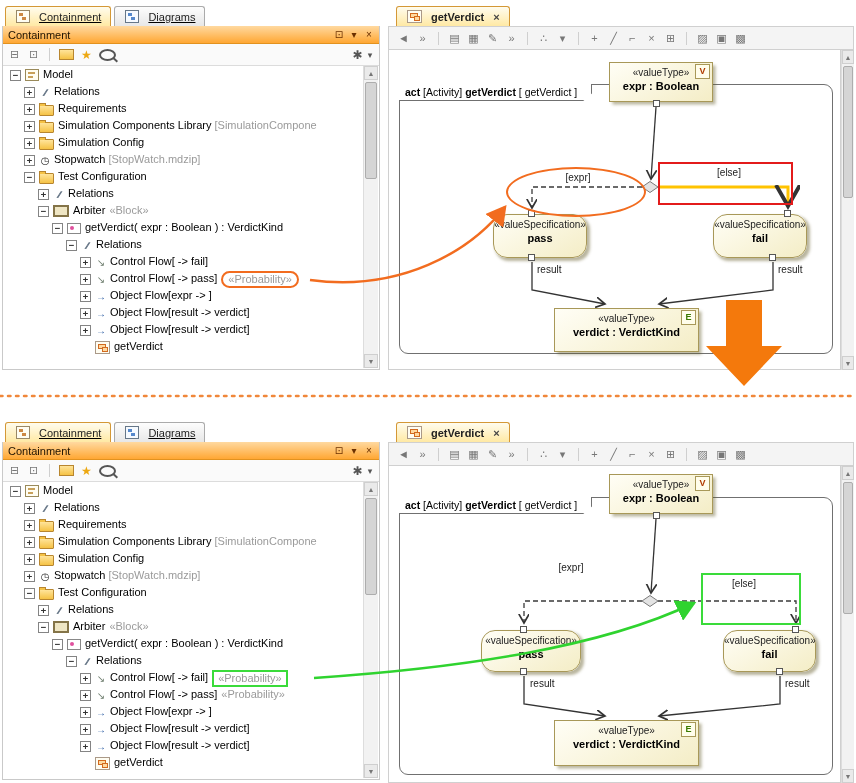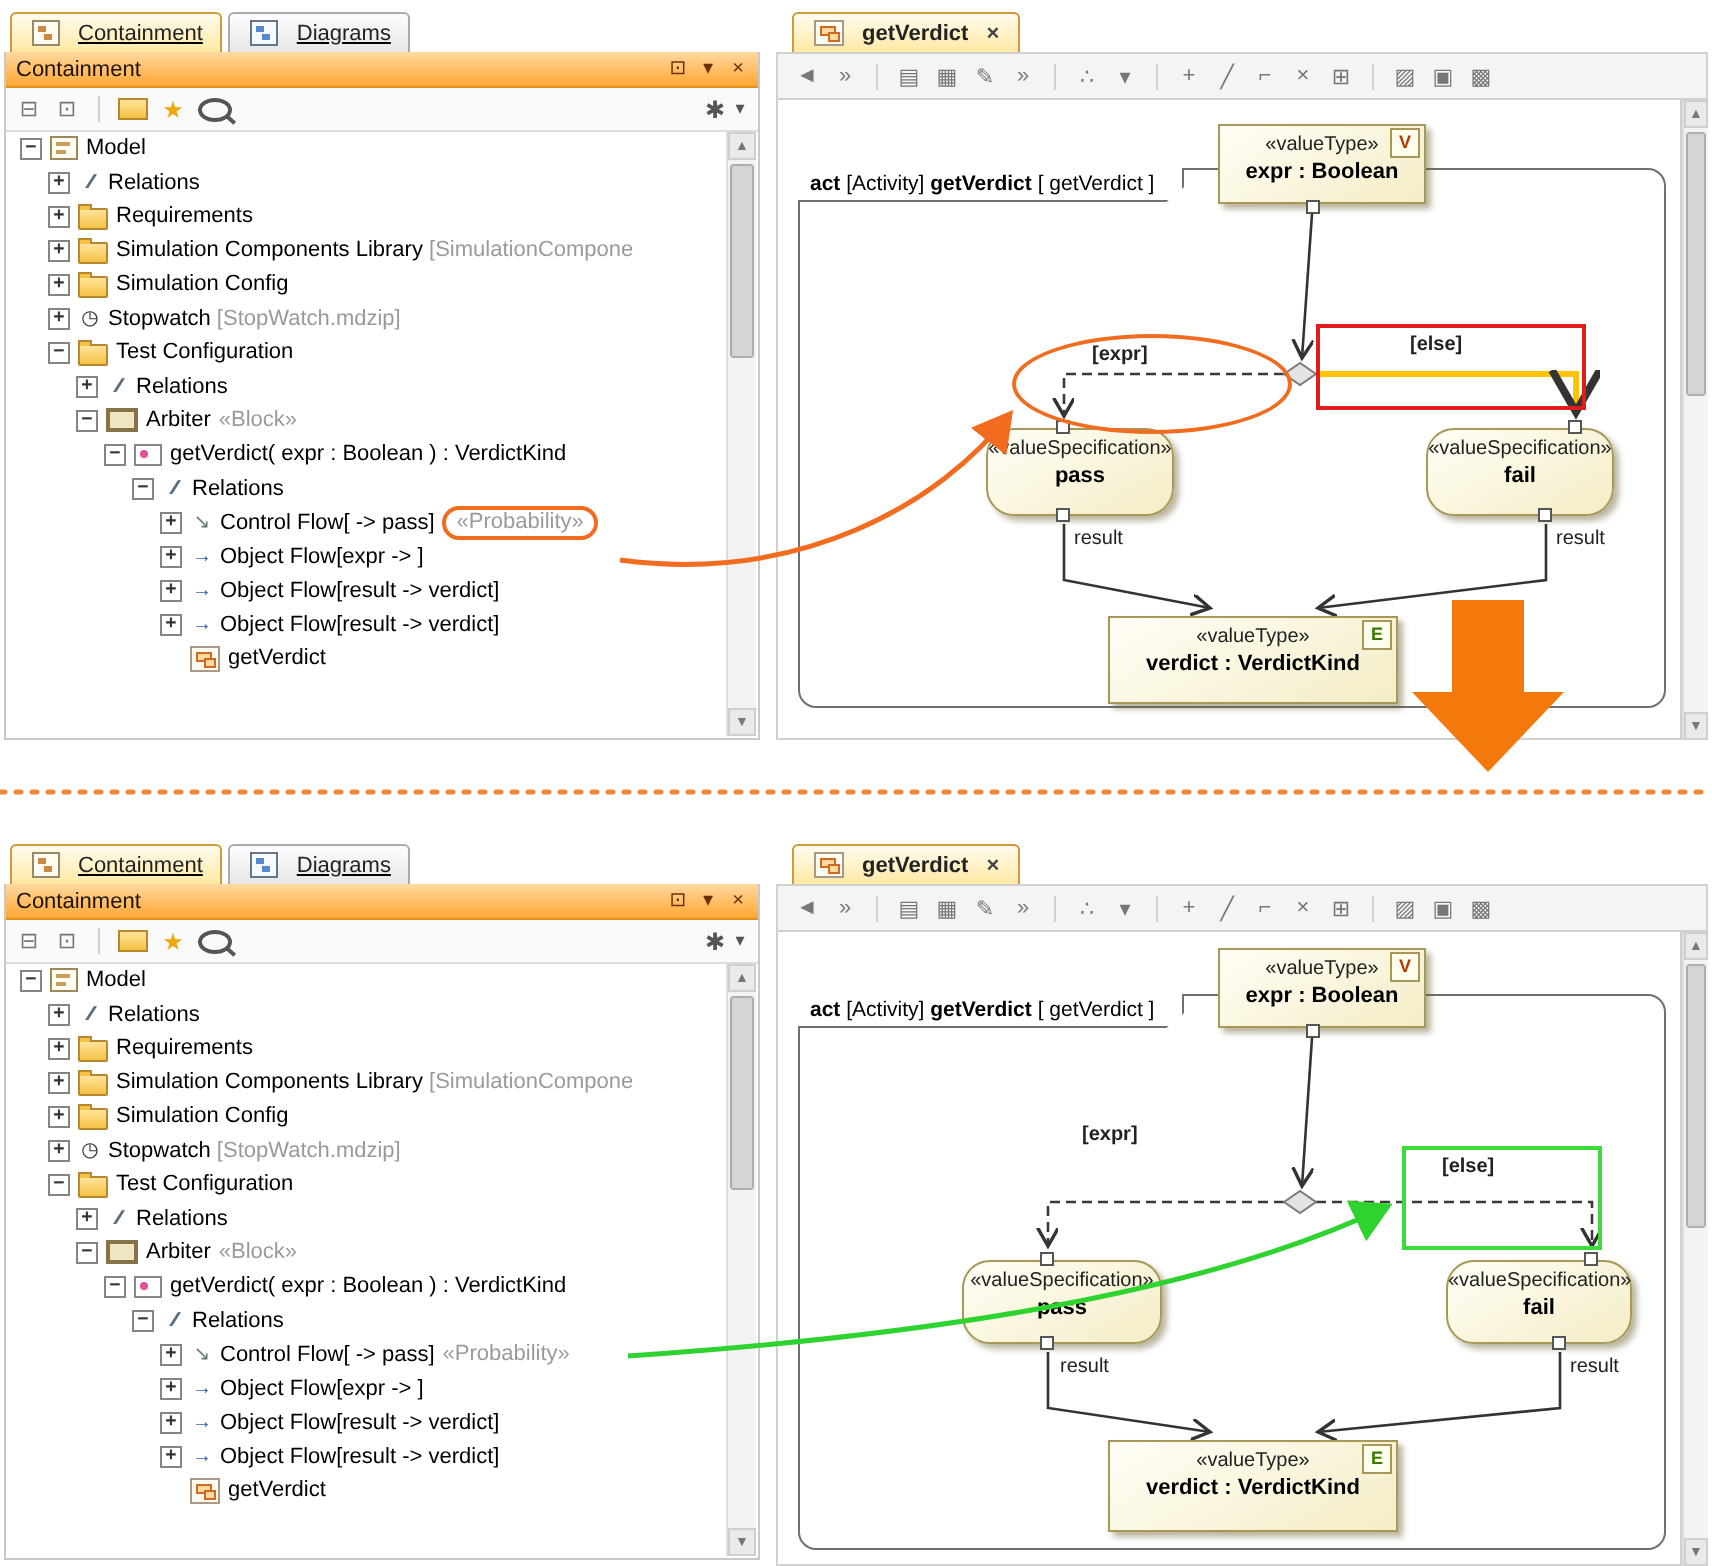--- a/index.html
+++ b/index.html
@@ -95,21 +95,21 @@
                clip-path:polygon(0 0,100% 0,100% 55%,calc(100% - 9px) 100%,0 100%);}
   .wires{position:absolute;left:0;top:0;z-index:3;}
   .node{position:absolute;background:linear-gradient(150deg,#FFFEF6 0%,#F4EDC6 100%);border:1px solid #A89858;
         box-shadow:2.5px 2.5px 3px rgba(100,90,40,.45);text-align:center;box-sizing:border-box;padding-top:3px;z-index:4;}
   .node.round{border-radius:14px;}
   .stereo{font-size:10px;color:#222;line-height:13px;}
   .nname{font-weight:bold;font-size:11px;line-height:15px;}
   .badge{position:absolute;top:1px;right:2px;width:13px;height:13px;border:1px solid #A89858;background:#FFFDEB;
          font-weight:bold;font-size:9px;line-height:13px;text-align:center;z-index:5;}
   .badge.v{color:#B03A00;} .badge.e{color:#3A7A00;}
-  .guard{position:absolute;font-size:10px;color:#222;z-index:4;font-weight:bold;}
+  .guard{position:absolute;font-size:10px;color:#222;text-align:center;z-index:4;}
   .pin{position:absolute;width:7px;height:7px;background:#fff;border:1px solid #555;box-sizing:border-box;z-index:5;}
   .pinlabel{position:absolute;font-size:10px;color:#222;z-index:4;}
   .hl-ellipse{position:absolute;border:2px solid #F26C1F;border-radius:50%;z-index:6;}
   .hl-red{position:absolute;border:2px solid #E31B1B;z-index:6;}
   .hl-green{position:absolute;border:2px solid #3ADB3A;z-index:6;}
 
   #overlay{position:absolute;left:0;top:0;z-index:60;pointer-events:none;}
 </style>
 </head>
 <body>
@@ -155,20 +155,21 @@
           <div class="trow" data-name="tree-item" style="padding-left: 20px;"><span class="exp" data-name="expander-icon">+</span><span class="ti tig ti-relations" data-name="relations-icon">∕∕</span><span class="lbl" data-name="tree-item-label">Relations</span></div>
           <div class="trow" data-name="tree-item" style="padding-left: 20px;"><span class="exp" data-name="expander-icon">+</span><span class="ti ti-folder" data-name="folder-icon"></span><span class="lbl" data-name="tree-item-label">Requirements</span></div>
           <div class="trow" data-name="tree-item" style="padding-left: 20px;"><span class="exp" data-name="expander-icon">+</span><span class="ti ti-folder" data-name="folder-icon"></span><span class="lbl" data-name="tree-item-label">Simulation Components Library</span><span class="sfx" data-name="tree-item-suffix"> [SimulationCompone</span></div>
           <div class="trow" data-name="tree-item" style="padding-left: 20px;"><span class="exp" data-name="expander-icon">+</span><span class="ti ti-folder" data-name="folder-icon"></span><span class="lbl" data-name="tree-item-label">Simulation Config</span></div>
           <div class="trow" data-name="tree-item" style="padding-left: 20px;"><span class="exp" data-name="expander-icon">+</span><span class="ti tig ti-stopwatch" data-name="stopwatch-icon">◷</span><span class="lbl" data-name="tree-item-label">Stopwatch</span><span class="sfx" data-name="tree-item-suffix"> [StopWatch.mdzip]</span></div>
           <div class="trow" data-name="tree-item" style="padding-left: 20px;"><span class="exp" data-name="expander-icon">−</span><span class="ti ti-folder" data-name="folder-icon"></span><span class="lbl" data-name="tree-item-label">Test Configuration</span></div>
           <div class="trow" data-name="tree-item" style="padding-left: 34px;"><span class="exp" data-name="expander-icon">+</span><span class="ti tig ti-relations" data-name="relations-icon">∕∕</span><span class="lbl" data-name="tree-item-label">Relations</span></div>
           <div class="trow" data-name="tree-item" style="padding-left: 34px;"><span class="exp" data-name="expander-icon">−</span><span class="ti ti-block" data-name="block-icon"></span><span class="lbl" data-name="tree-item-label">Arbiter</span><span class="bdg b-gray" data-name="stereotype-badge">«Block»</span></div>
           <div class="trow" data-name="tree-item" style="padding-left: 48px;"><span class="exp" data-name="expander-icon">−</span><span class="ti ti-operation" data-name="operation-icon"></span><span class="lbl" data-name="tree-item-label">getVerdict( expr : Boolean ) : VerdictKind</span></div>
           <div class="trow" data-name="tree-item" style="padding-left: 62px;"><span class="exp" data-name="expander-icon">−</span><span class="ti tig ti-relations" data-name="relations-icon">∕∕</span><span class="lbl" data-name="tree-item-label">Relations</span></div>
+          <div class="trow" data-name="tree-item" style="padding-left: 76px;"><span class="exp" data-name="expander-icon">+</span><span class="ti tig ti-controlflow" data-name="controlflow-icon">↘</span><span class="lbl" data-name="tree-item-label">Control Flow[ -&gt; fail]</span></div>
           <div class="trow" data-name="tree-item" style="padding-left: 76px;"><span class="exp" data-name="expander-icon">+</span><span class="ti tig ti-controlflow" data-name="controlflow-icon">↘</span><span class="lbl" data-name="tree-item-label">Control Flow[ -&gt; pass]</span><span class="bdg b-orange-ellipse" data-name="stereotype-badge-highlighted">«Probability»</span></div>
           <div class="trow" data-name="tree-item" style="padding-left: 76px;"><span class="exp" data-name="expander-icon">+</span><span class="ti tig ti-objectflow" data-name="objectflow-icon">→</span><span class="lbl" data-name="tree-item-label">Object Flow[expr -&gt; ]</span></div>
           <div class="trow" data-name="tree-item" style="padding-left: 76px;"><span class="exp" data-name="expander-icon">+</span><span class="ti tig ti-objectflow" data-name="objectflow-icon">→</span><span class="lbl" data-name="tree-item-label">Object Flow[result -&gt; verdict]</span></div>
           <div class="trow" data-name="tree-item" style="padding-left: 76px;"><span class="exp" data-name="expander-icon">+</span><span class="ti tig ti-objectflow" data-name="objectflow-icon">→</span><span class="lbl" data-name="tree-item-label">Object Flow[result -&gt; verdict]</span></div>
           <div class="trow" data-name="tree-item" style="padding-left: 76px;"><span class="exp none" data-name="expander-spacer"></span><span class="ti ti-diagram" data-name="diagram-icon"></span><span class="lbl" data-name="tree-item-label">getVerdict</span></div>
         </div>
       <div class="vscroll" style="top:40px;right:1px;bottom:1px;" data-name="tree-scrollbar">
         <div class="sb-btn" data-name="scroll-up-icon">▲</div>
         <div class="sb-track" data-name="scrollbar-track">
             <div class="sb-thumb" data-name="scrollbar-thumb"></div>
@@ -314,20 +315,21 @@
           <div class="trow" data-name="tree-item" style="padding-left: 20px;"><span class="exp" data-name="expander-icon">+</span><span class="ti tig ti-relations" data-name="relations-icon">∕∕</span><span class="lbl" data-name="tree-item-label">Relations</span></div>
           <div class="trow" data-name="tree-item" style="padding-left: 20px;"><span class="exp" data-name="expander-icon">+</span><span class="ti ti-folder" data-name="folder-icon"></span><span class="lbl" data-name="tree-item-label">Requirements</span></div>
           <div class="trow" data-name="tree-item" style="padding-left: 20px;"><span class="exp" data-name="expander-icon">+</span><span class="ti ti-folder" data-name="folder-icon"></span><span class="lbl" data-name="tree-item-label">Simulation Components Library</span><span class="sfx" data-name="tree-item-suffix"> [SimulationCompone</span></div>
           <div class="trow" data-name="tree-item" style="padding-left: 20px;"><span class="exp" data-name="expander-icon">+</span><span class="ti ti-folder" data-name="folder-icon"></span><span class="lbl" data-name="tree-item-label">Simulation Config</span></div>
           <div class="trow" data-name="tree-item" style="padding-left: 20px;"><span class="exp" data-name="expander-icon">+</span><span class="ti tig ti-stopwatch" data-name="stopwatch-icon">◷</span><span class="lbl" data-name="tree-item-label">Stopwatch</span><span class="sfx" data-name="tree-item-suffix"> [StopWatch.mdzip]</span></div>
           <div class="trow" data-name="tree-item" style="padding-left: 20px;"><span class="exp" data-name="expander-icon">−</span><span class="ti ti-folder" data-name="folder-icon"></span><span class="lbl" data-name="tree-item-label">Test Configuration</span></div>
           <div class="trow" data-name="tree-item" style="padding-left: 34px;"><span class="exp" data-name="expander-icon">+</span><span class="ti tig ti-relations" data-name="relations-icon">∕∕</span><span class="lbl" data-name="tree-item-label">Relations</span></div>
           <div class="trow" data-name="tree-item" style="padding-left: 34px;"><span class="exp" data-name="expander-icon">−</span><span class="ti ti-block" data-name="block-icon"></span><span class="lbl" data-name="tree-item-label">Arbiter</span><span class="bdg b-gray" data-name="stereotype-badge">«Block»</span></div>
           <div class="trow" data-name="tree-item" style="padding-left: 48px;"><span class="exp" data-name="expander-icon">−</span><span class="ti ti-operation" data-name="operation-icon"></span><span class="lbl" data-name="tree-item-label">getVerdict( expr : Boolean ) : VerdictKind</span></div>
           <div class="trow" data-name="tree-item" style="padding-left: 62px;"><span class="exp" data-name="expander-icon">−</span><span class="ti tig ti-relations" data-name="relations-icon">∕∕</span><span class="lbl" data-name="tree-item-label">Relations</span></div>
+          <div class="trow" data-name="tree-item" style="padding-left: 76px;"><span class="exp" data-name="expander-icon">+</span><span class="ti tig ti-controlflow" data-name="controlflow-icon">↘</span><span class="lbl" data-name="tree-item-label">Control Flow[ -&gt; fail]</span><span class="bdg b-green-box" data-name="stereotype-badge-highlighted">«Probability»</span></div>
           <div class="trow" data-name="tree-item" style="padding-left: 76px;"><span class="exp" data-name="expander-icon">+</span><span class="ti tig ti-controlflow" data-name="controlflow-icon">↘</span><span class="lbl" data-name="tree-item-label">Control Flow[ -&gt; pass]</span><span class="bdg b-gray" data-name="stereotype-badge">«Probability»</span></div>
           <div class="trow" data-name="tree-item" style="padding-left: 76px;"><span class="exp" data-name="expander-icon">+</span><span class="ti tig ti-objectflow" data-name="objectflow-icon">→</span><span class="lbl" data-name="tree-item-label">Object Flow[expr -&gt; ]</span></div>
           <div class="trow" data-name="tree-item" style="padding-left: 76px;"><span class="exp" data-name="expander-icon">+</span><span class="ti tig ti-objectflow" data-name="objectflow-icon">→</span><span class="lbl" data-name="tree-item-label">Object Flow[result -&gt; verdict]</span></div>
           <div class="trow" data-name="tree-item" style="padding-left: 76px;"><span class="exp" data-name="expander-icon">+</span><span class="ti tig ti-objectflow" data-name="objectflow-icon">→</span><span class="lbl" data-name="tree-item-label">Object Flow[result -&gt; verdict]</span></div>
           <div class="trow" data-name="tree-item" style="padding-left: 76px;"><span class="exp none" data-name="expander-spacer"></span><span class="ti ti-diagram" data-name="diagram-icon"></span><span class="lbl" data-name="tree-item-label">getVerdict</span></div>
         </div>
       <div class="vscroll" style="top:40px;right:1px;bottom:1px;" data-name="tree-scrollbar">
         <div class="sb-btn" data-name="scroll-up-icon">▲</div>
         <div class="sb-track" data-name="scrollbar-track">
             <div class="sb-thumb" data-name="scrollbar-thumb"></div>

